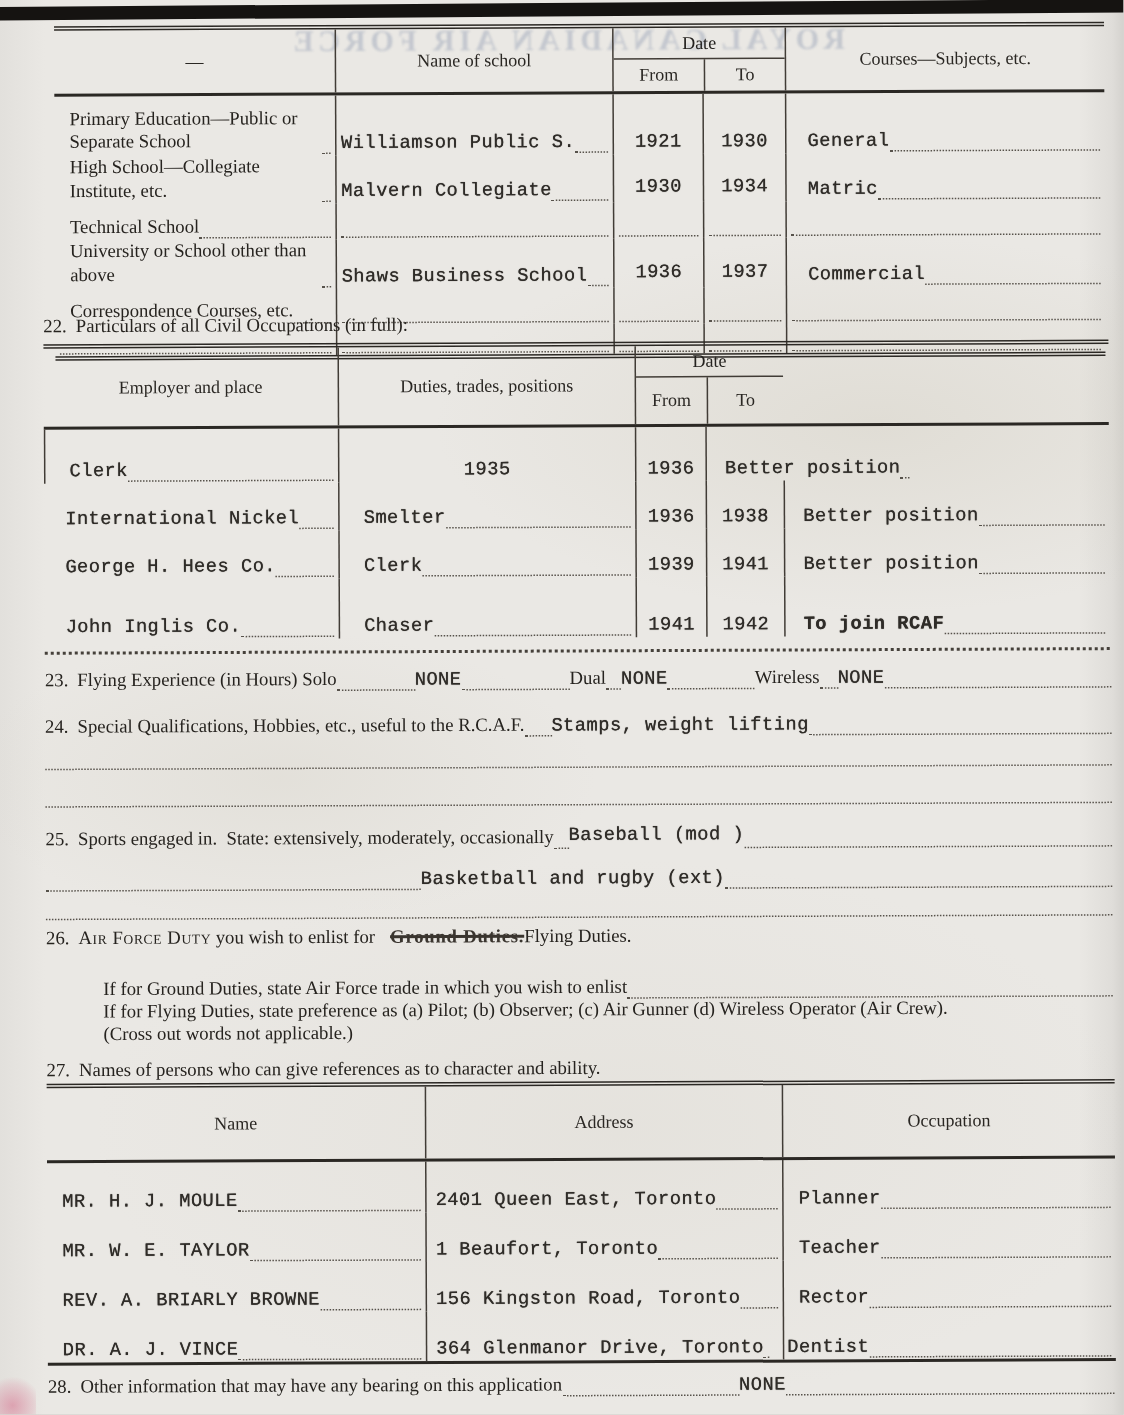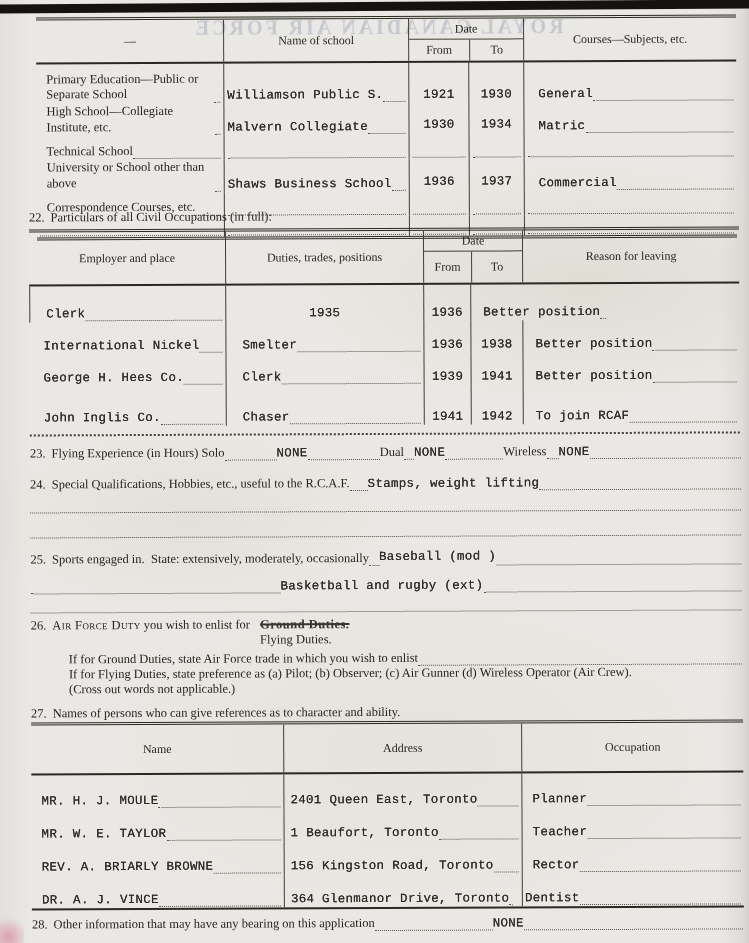--- a/index.html
+++ b/index.html
@@ -201,21 +201,20 @@
       <div class="grid" style="grid-template-columns:196px 198px 99px 1fr;height:52px;border-bottom:2px solid #2b2824;">
         <div class="hcell">Employer and place</div>
         <div class="hcell bl">Duties, trades, positions</div>
         <div class="datehead bl">
           <div class="dh-top">Date</div>
           <div class="dh-bot" style="grid-template-columns:47px 1fr;">
             <div class="hcell">From</div>
             <div class="hcell bl">To</div>
           </div>
         </div>
-        <div class="hcell bl">Reason for leaving</div>
       </div>
 
       <div class="grid" style="grid-template-columns:196px 198px 47px 52px 1fr;min-height:36px;">
         <div class="cell bl typed" style="padding-left:16px;">
             <span>Clerk</span>
             <span class="dots"></span>
           </div>
         <div class="cell bl typed">
             <span style="margin:0 auto;">1935</span>
           </div>
@@ -278,21 +277,21 @@
         <div class="cell bl typed" style="padding-left:16px;">
             <span>Chaser</span>
             <span class="dots"></span>
           </div>
         <div class="cell bl typed">
             <span style="margin:0 auto;">1941</span>
           </div>
         <div class="cell bl typed">
             <span style="margin:0 auto;">1942</span>
           </div>
-        <div class="cell bl typed" style="padding-left:12px;">
+        <div class="cell bl typed" style="padding-left:12px;font-weight:bold;">
             <span>To join RCAF</span>
             <span class="dots"></span>
           </div>
       </div>
     </div>
 
     <div class="qline" style="top:445px;">
       <span class="printed num">23.</span>
       <span class="printed">Flying Experience (in Hours) Solo</span>
       <span class="dots-fixed" style="width:52px;"></span>
@@ -330,21 +329,21 @@
       <span class="dots-fixed" style="width:250px;"></span>
       <span class="typed">Basketball and rugby (ext)</span>
       <span class="dots"></span>
     </div>
     <div class="hline" style="left:30px;right:8px;top:610px;"></div>
 
     <div style="position:absolute;left:30px;top:617px;display:flex;align-items:flex-start;">
       <span class="printed num">26.</span>
       <span class="printed"><span class="smallcaps">Air Force Duty</span>
         <span>you wish to enlist for</span></span>
-      <span style="display:inline-flex;flex-direction:column;margin-left:10px;line-height:1.2;">
+      <span style="display:inline-flex;flex-direction:row;margin-left:10px;line-height:1.2;">
         <span class="printed struck">Ground Duties.</span>
         <span class="printed">Flying Duties.</span>
       </span>
     </div>
     <div class="qline" style="left:68px;top:651px;">
       <span class="printed">If for Ground Duties, state Air Force trade in which you wish to enlist</span>
       <span class="dots"></span>
     </div>
     <div class="qline" style="left:68px;top:666px;">
       <span class="printed">If for Flying Duties, state preference as (a) Pilot; (b) Observer; (c) Air Gunner (d) Wireless Operator (Air Crew).</span>

